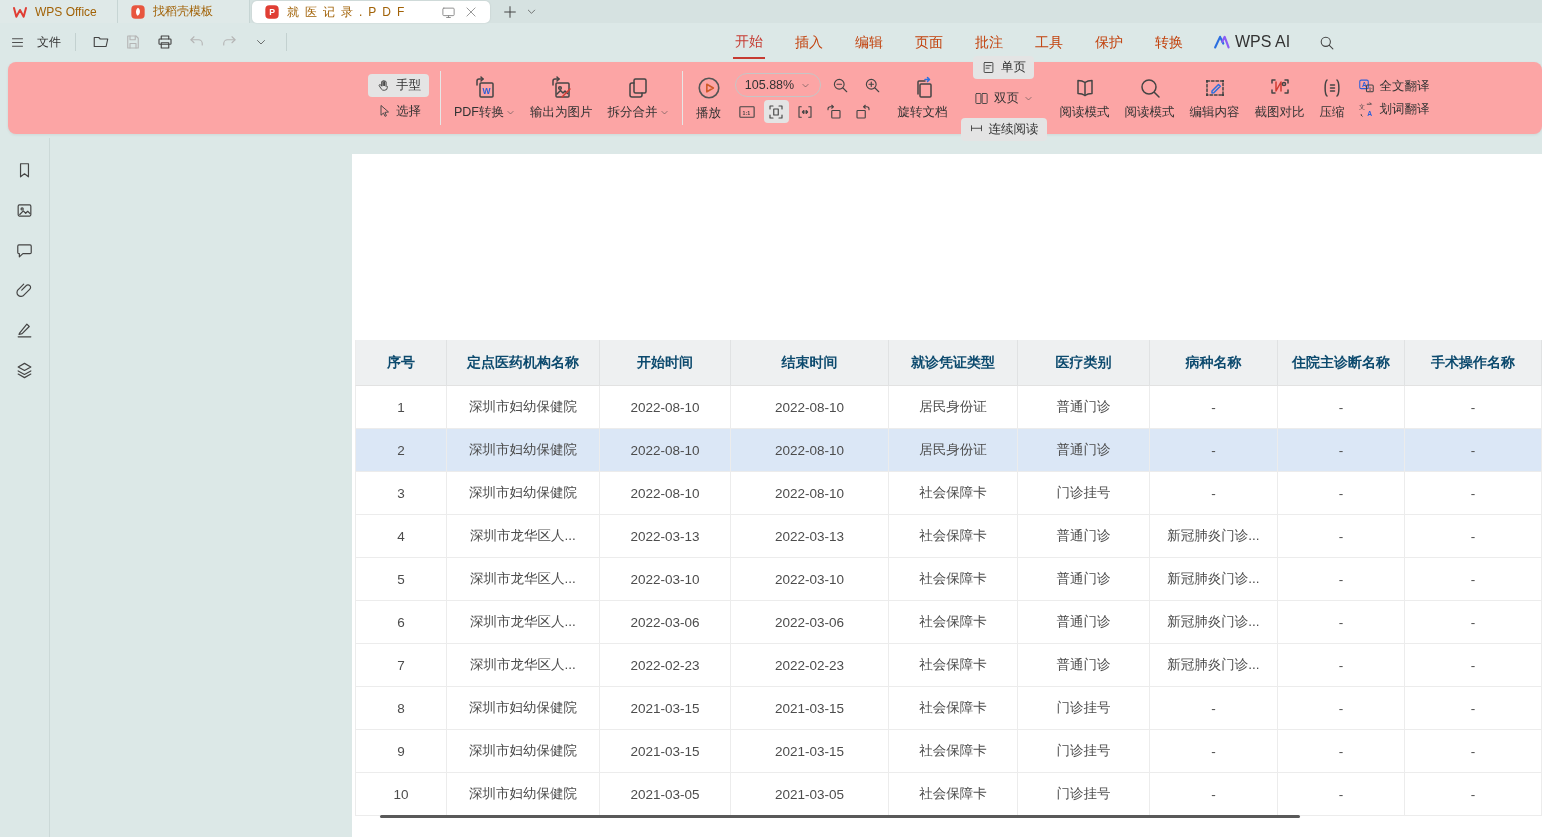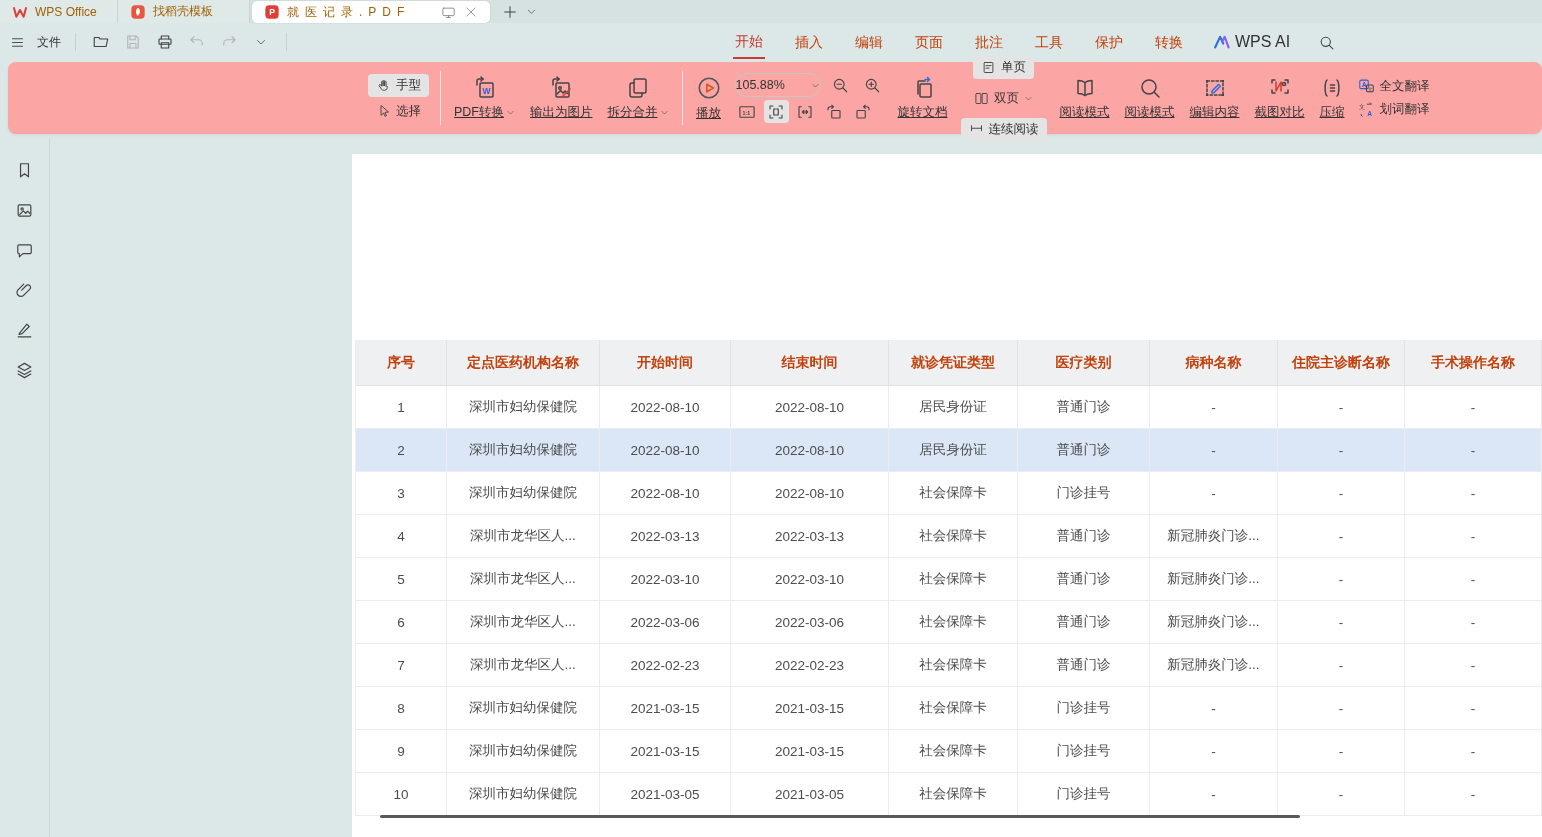--- a/index.html
+++ b/index.html
@@ -57,25 +57,25 @@
     display:flex; align-items:center; gap:11px; padding-left:360px;
   }
   .tool-2col { display:flex; flex-direction:column; gap:3px; }
   .pill { display:flex; align-items:center; gap:5px; font-size:12.5px; padding:3px 8px; border-radius:4px; white-space:nowrap; }
   .pill.selected { background:#e4e4e4; }
   .vdiv { width:1px; height:54px; background:#e6e6e6; }
   .bigbtn {
     display:flex; flex-direction:column; align-items:center; gap:4px;
     font-size:12.5px; color:#333; white-space:nowrap; padding:0 2px;
   }
-  .bigbtn .lbl { display:flex; align-items:center; gap:2px;text-decoration:underline; }
+  .bigbtn .lbl { display:flex; align-items:center; gap:2px; }
   .zoomrow { display:flex; align-items:center; gap:7px; }
   .combo {
     width:86px; height:24px; border:1px solid #c6c6c6; border-radius:13px;
-    display:flex; align-items:center; justify-content:space-between; gap:7px; font-size:12.5px;
+    display:flex; align-items:center; justify-content:center; gap:7px; font-size:12.5px;
   }
   .iconbtn { width:25px; height:23px; display:flex; align-items:center; justify-content:center; border-radius:4px; }
   .iconbtn.selected { background:#e4e4e4; }
   .pagebox {
     width:104px; height:24px; border:1px solid #c6c6c6; border-radius:13px;
     font-size:13px; display:flex; align-items:center; justify-content:center;
   }
   .transcol { display:flex; flex-direction:column; gap:6px; }
   .transrow { display:flex; align-items:center; gap:5px; font-size:12.5px; white-space:nowrap; }
 
@@ -91,21 +91,21 @@
   .page { position:absolute; left:352px; top:154px; width:1190px; height:683px; background:#ffffff; }
   .doc-table { position:absolute; left:3px; top:186px; width:1187px; }
   .trow { display:grid; grid-template-columns:92px 153px 131px 158px 129px 132px 128px 127px 137px; }
   .tcell {
     height:43px; display:flex; align-items:center; justify-content:center;
     font-size:13.5px; color:#4c4c4c; white-space:nowrap; overflow:hidden;
     border-right:1px solid #ececec; border-bottom:1px solid #ececec;
   }
   .trow .tcell:first-child { border-left:1px solid #ececec; }
   .thead .tcell {
-    height:46px; background:#eef0f1; font-weight:bold; font-size:14px; color:#c2410c;
+    height:46px; background:#eef0f1; font-weight:bold; font-size:14px; color:#0c4a6e;
     border-right:1px solid #e0e2e3; border-bottom:1px solid #e2e2e2;
   }
   .trow.hl .tcell { background:#dbe7f6; }
   .tbl-bottom { position:absolute; left:28px; top:661px; width:920px; height:3px; background:#595959; border-radius:2px; }
 </style>
 </head>
 <body>
 
 <div class="tabbar">
   <div class="tab" style="width:118px;">

